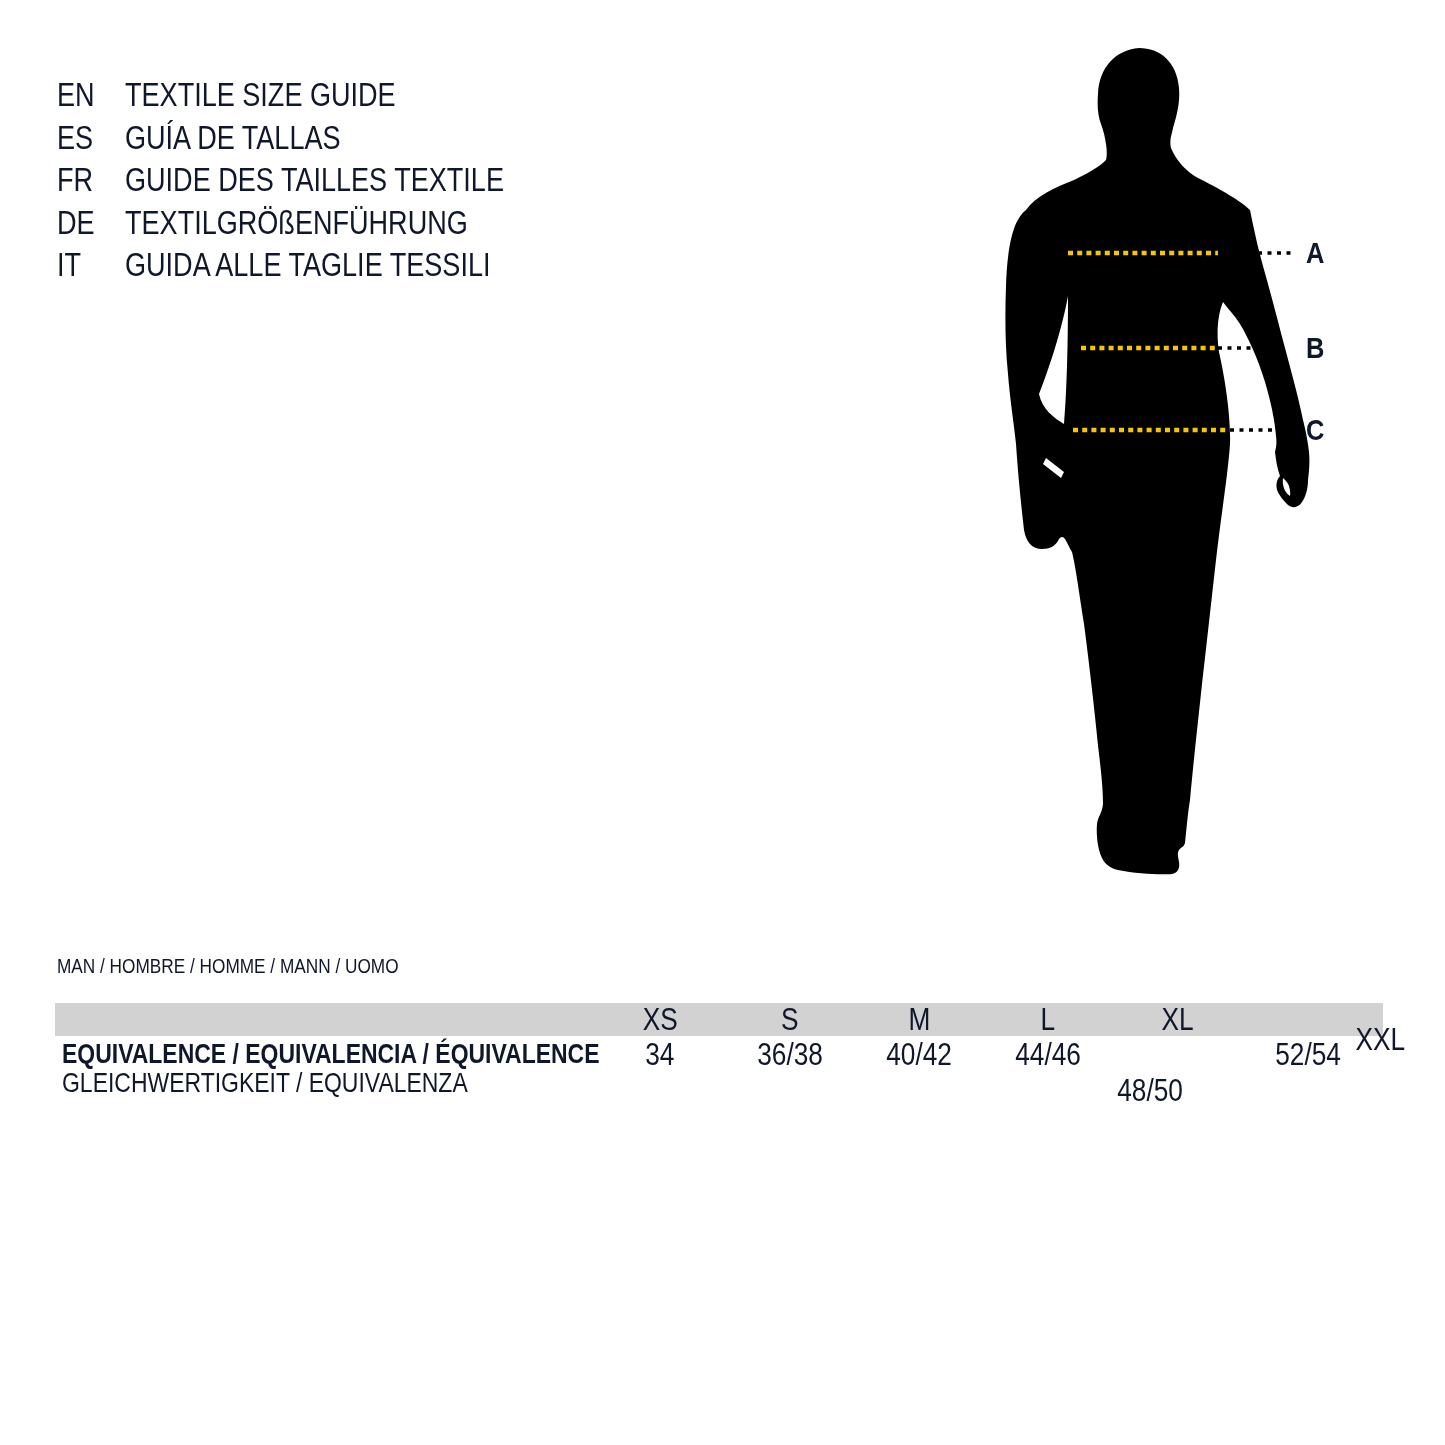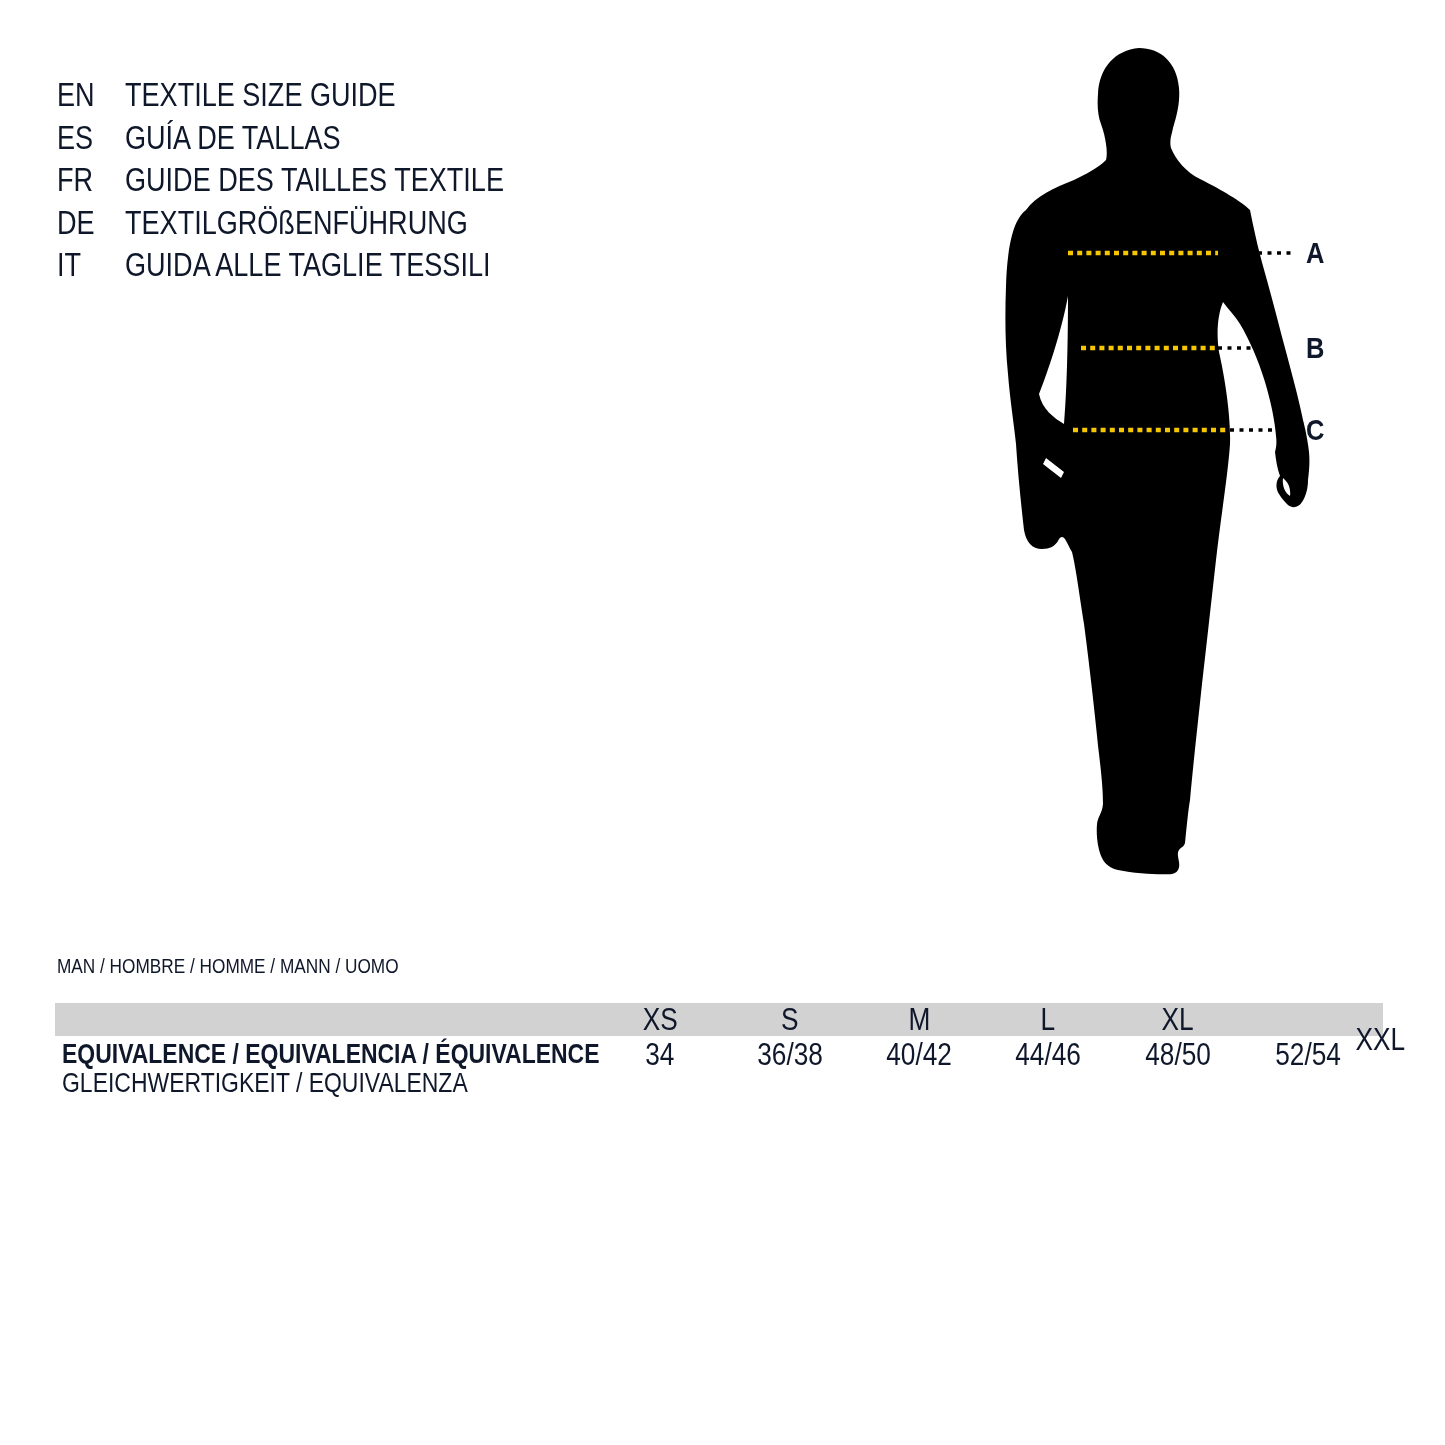--- a/index.html
+++ b/index.html
@@ -148,20 +148,20 @@
   <div class="cell h" style="left:1113px;"><span class="cond cond-center">XL</span></div>
   <div class="cell h" style="left:1315px;margin-top:20px;"><span class="cond cond-center">XXL</span></div>
 
   <div class="tbl-row-label r2">
     <span class="cond">EQUIVALENCE / EQUIVALENCIA / ÉQUIVALENCE</span>
   </div>
   <div class="cell v" style="left:595px;"><span class="cond cond-center">34</span></div>
   <div class="cell v" style="left:725px;"><span class="cond cond-center">36/38</span></div>
   <div class="cell v" style="left:854px;"><span class="cond cond-center">40/42</span></div>
   <div class="cell v" style="left:983px;"><span class="cond cond-center">44/46</span></div>
-  <div class="cell v" style="left:1113px;"><span class="cond cond-center">48/50</span></div>
+  <div class="cell v" style="left:1085px;margin-top:36px;"><span class="cond cond-center">48/50</span></div>
   <div class="cell v" style="left:1243px;"><span class="cond cond-center">52/54</span></div>
 
   <div class="tbl-row-label r3">
     <span class="cond">GLEICHWERTIGKEIT / EQUIVALENZA</span>
   </div>
 
 </div>
 
 </body></html>

